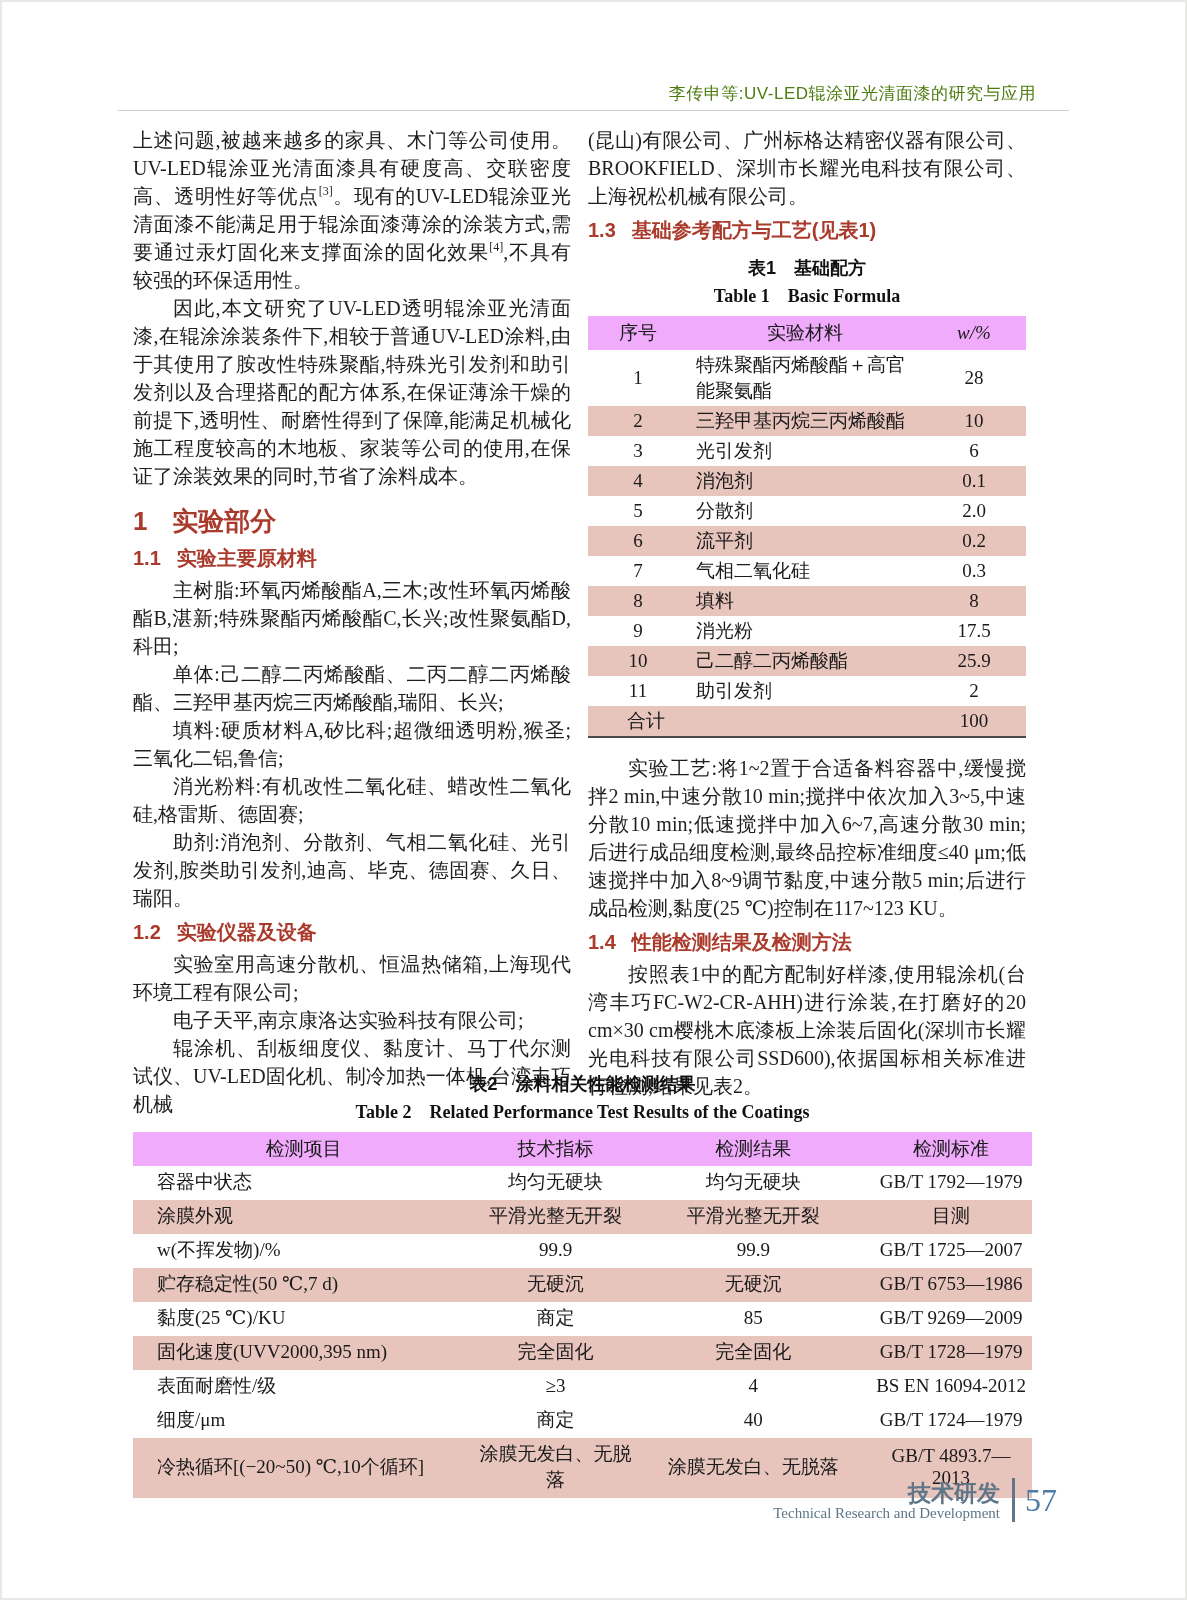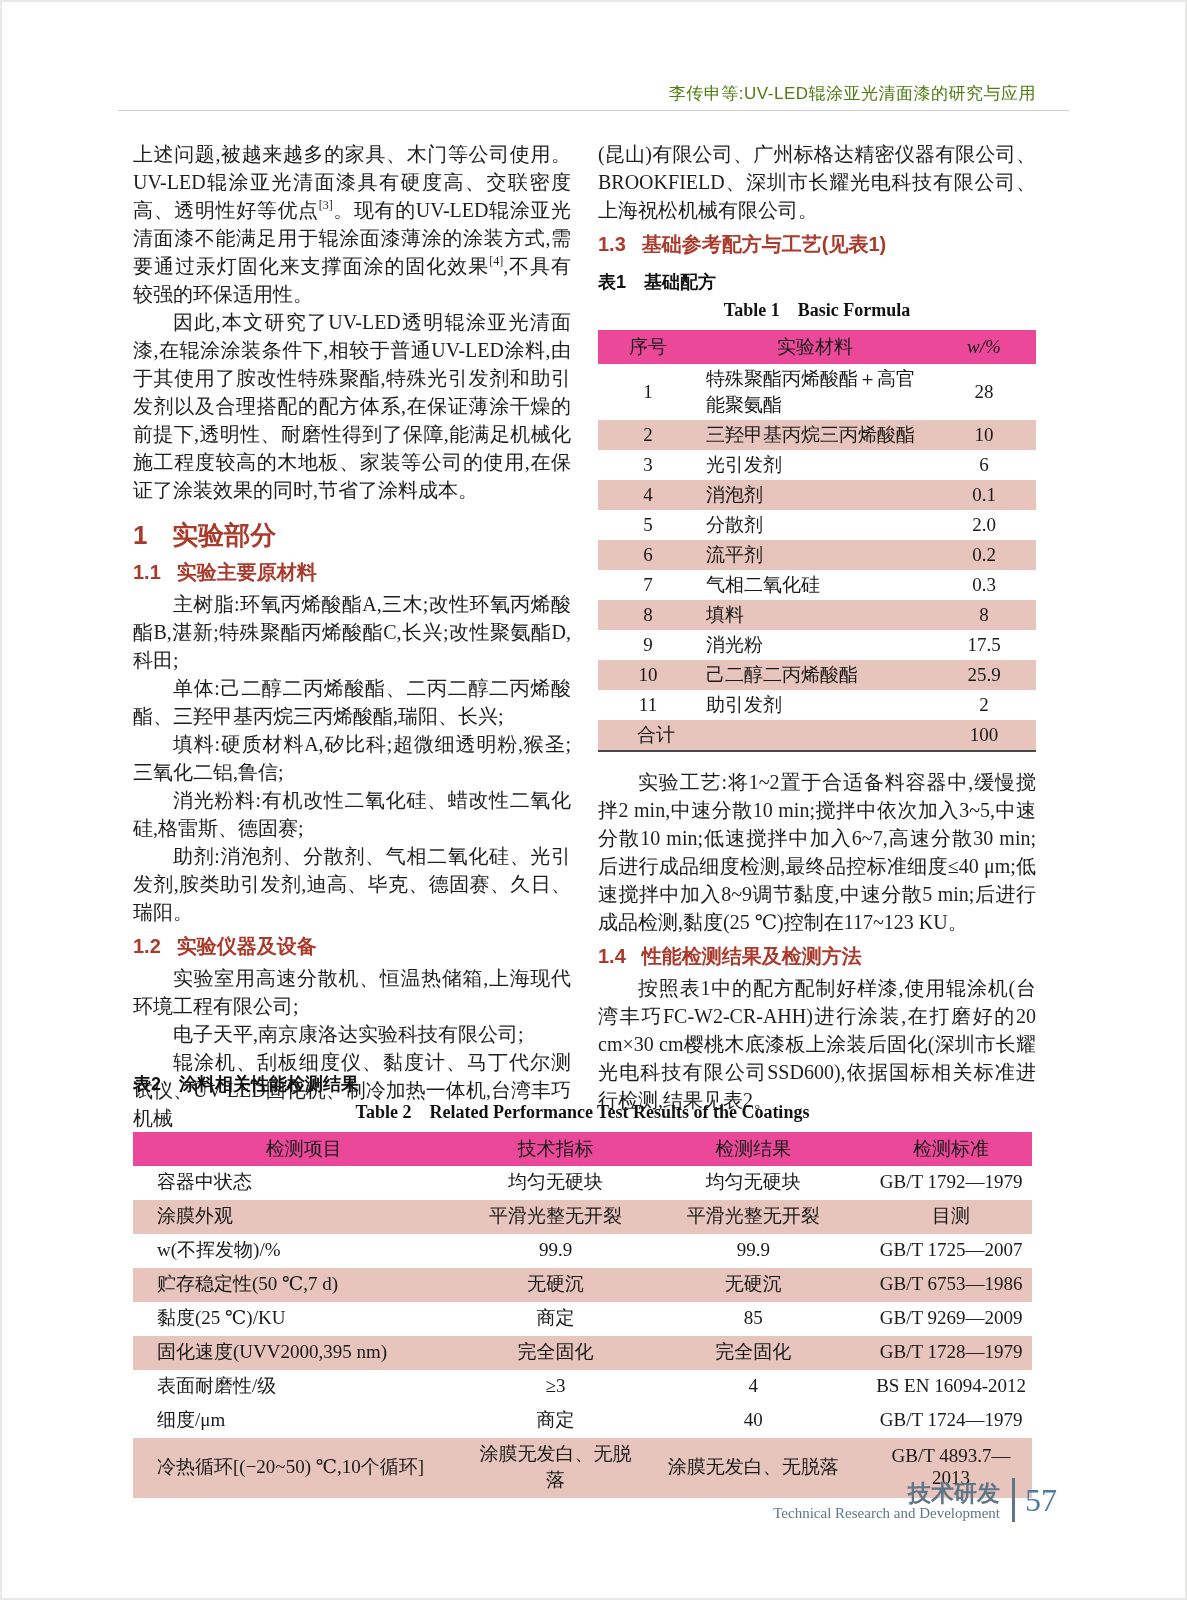--- a/index.html
+++ b/index.html
@@ -18,22 +18,22 @@
     text-align:right;
     font-family:"Liberation Sans","DejaVu Sans",sans-serif;
     font-size:17px;color:#4d7c0f;letter-spacing:.5px;
   }
   .header-rule{
     position:absolute;top:110px;left:118px;width:951px;
     border-top:1px solid #cfcfcf;height:0;
   }
   
   .columns{
-    position:absolute;top:140px;left:133px;width:903px;
-    display:flex;gap:27px;
+    position:absolute;top:126px;left:133px;width:903px;
+    display:flex;gap:17px;
   }
   .col{width:438px;}
   .body-text{
     font-size:20px;line-height:28px;text-align:justify;
     margin:0;
   }
   .body-text.indent{text-indent:2em;}
   sup.ref{font-size:12px;vertical-align:super;line-height:0;}
   
   .h-level1{
@@ -45,38 +45,38 @@
   .h-level1 .ht{margin-left:.95em;}
   .h-level2{
     font-family:"Liberation Sans","DejaVu Sans",sans-serif;
     font-weight:bold;color:#aa3a2b;
     font-size:20px;line-height:24px;
     margin:8px 0 6px 0;
   }
   .h-level2 .ht{margin-left:.8em;}
   
   .tbl-caption-zh{
-    text-align:left;
+    text-align:center;
     font-family:"Liberation Sans","DejaVu Sans",sans-serif;
     font-weight:bold;font-size:18px;color:#111;
     margin:14px 0 4px 0;
   }
   .tbl-caption-en{
     text-align:center;
     font-family:"Liberation Serif","DejaVu Serif",serif;
     font-weight:bold;font-size:18px;color:#111;
     margin:0 0 8px 0;
   }
   
   table.data-tbl{
     width:100%;border-collapse:collapse;
     font-size:19px;color:#1a1a1a;
   }
   table.data-tbl th{
-    background:#ec4899;font-weight:normal;
+    background:#f0abfc;font-weight:normal;
     padding:4px 8px;
   }
   table.data-tbl td{padding:3px 4px;}
   table.data-tbl tr.alt td{background:#e7c4bc;}
   
   #table1{border-bottom:2px solid #4a4a4a;}
   #table1 th:nth-child(1),#table1 td:nth-child(1){width:76px;text-align:center;}
   #table1 th:nth-child(2){text-align:center;}
   #table1 td:nth-child(2){text-align:left;padding-left:8px;}
   #table1 th:nth-child(3),#table1 td:nth-child(3){width:88px;text-align:center;}

